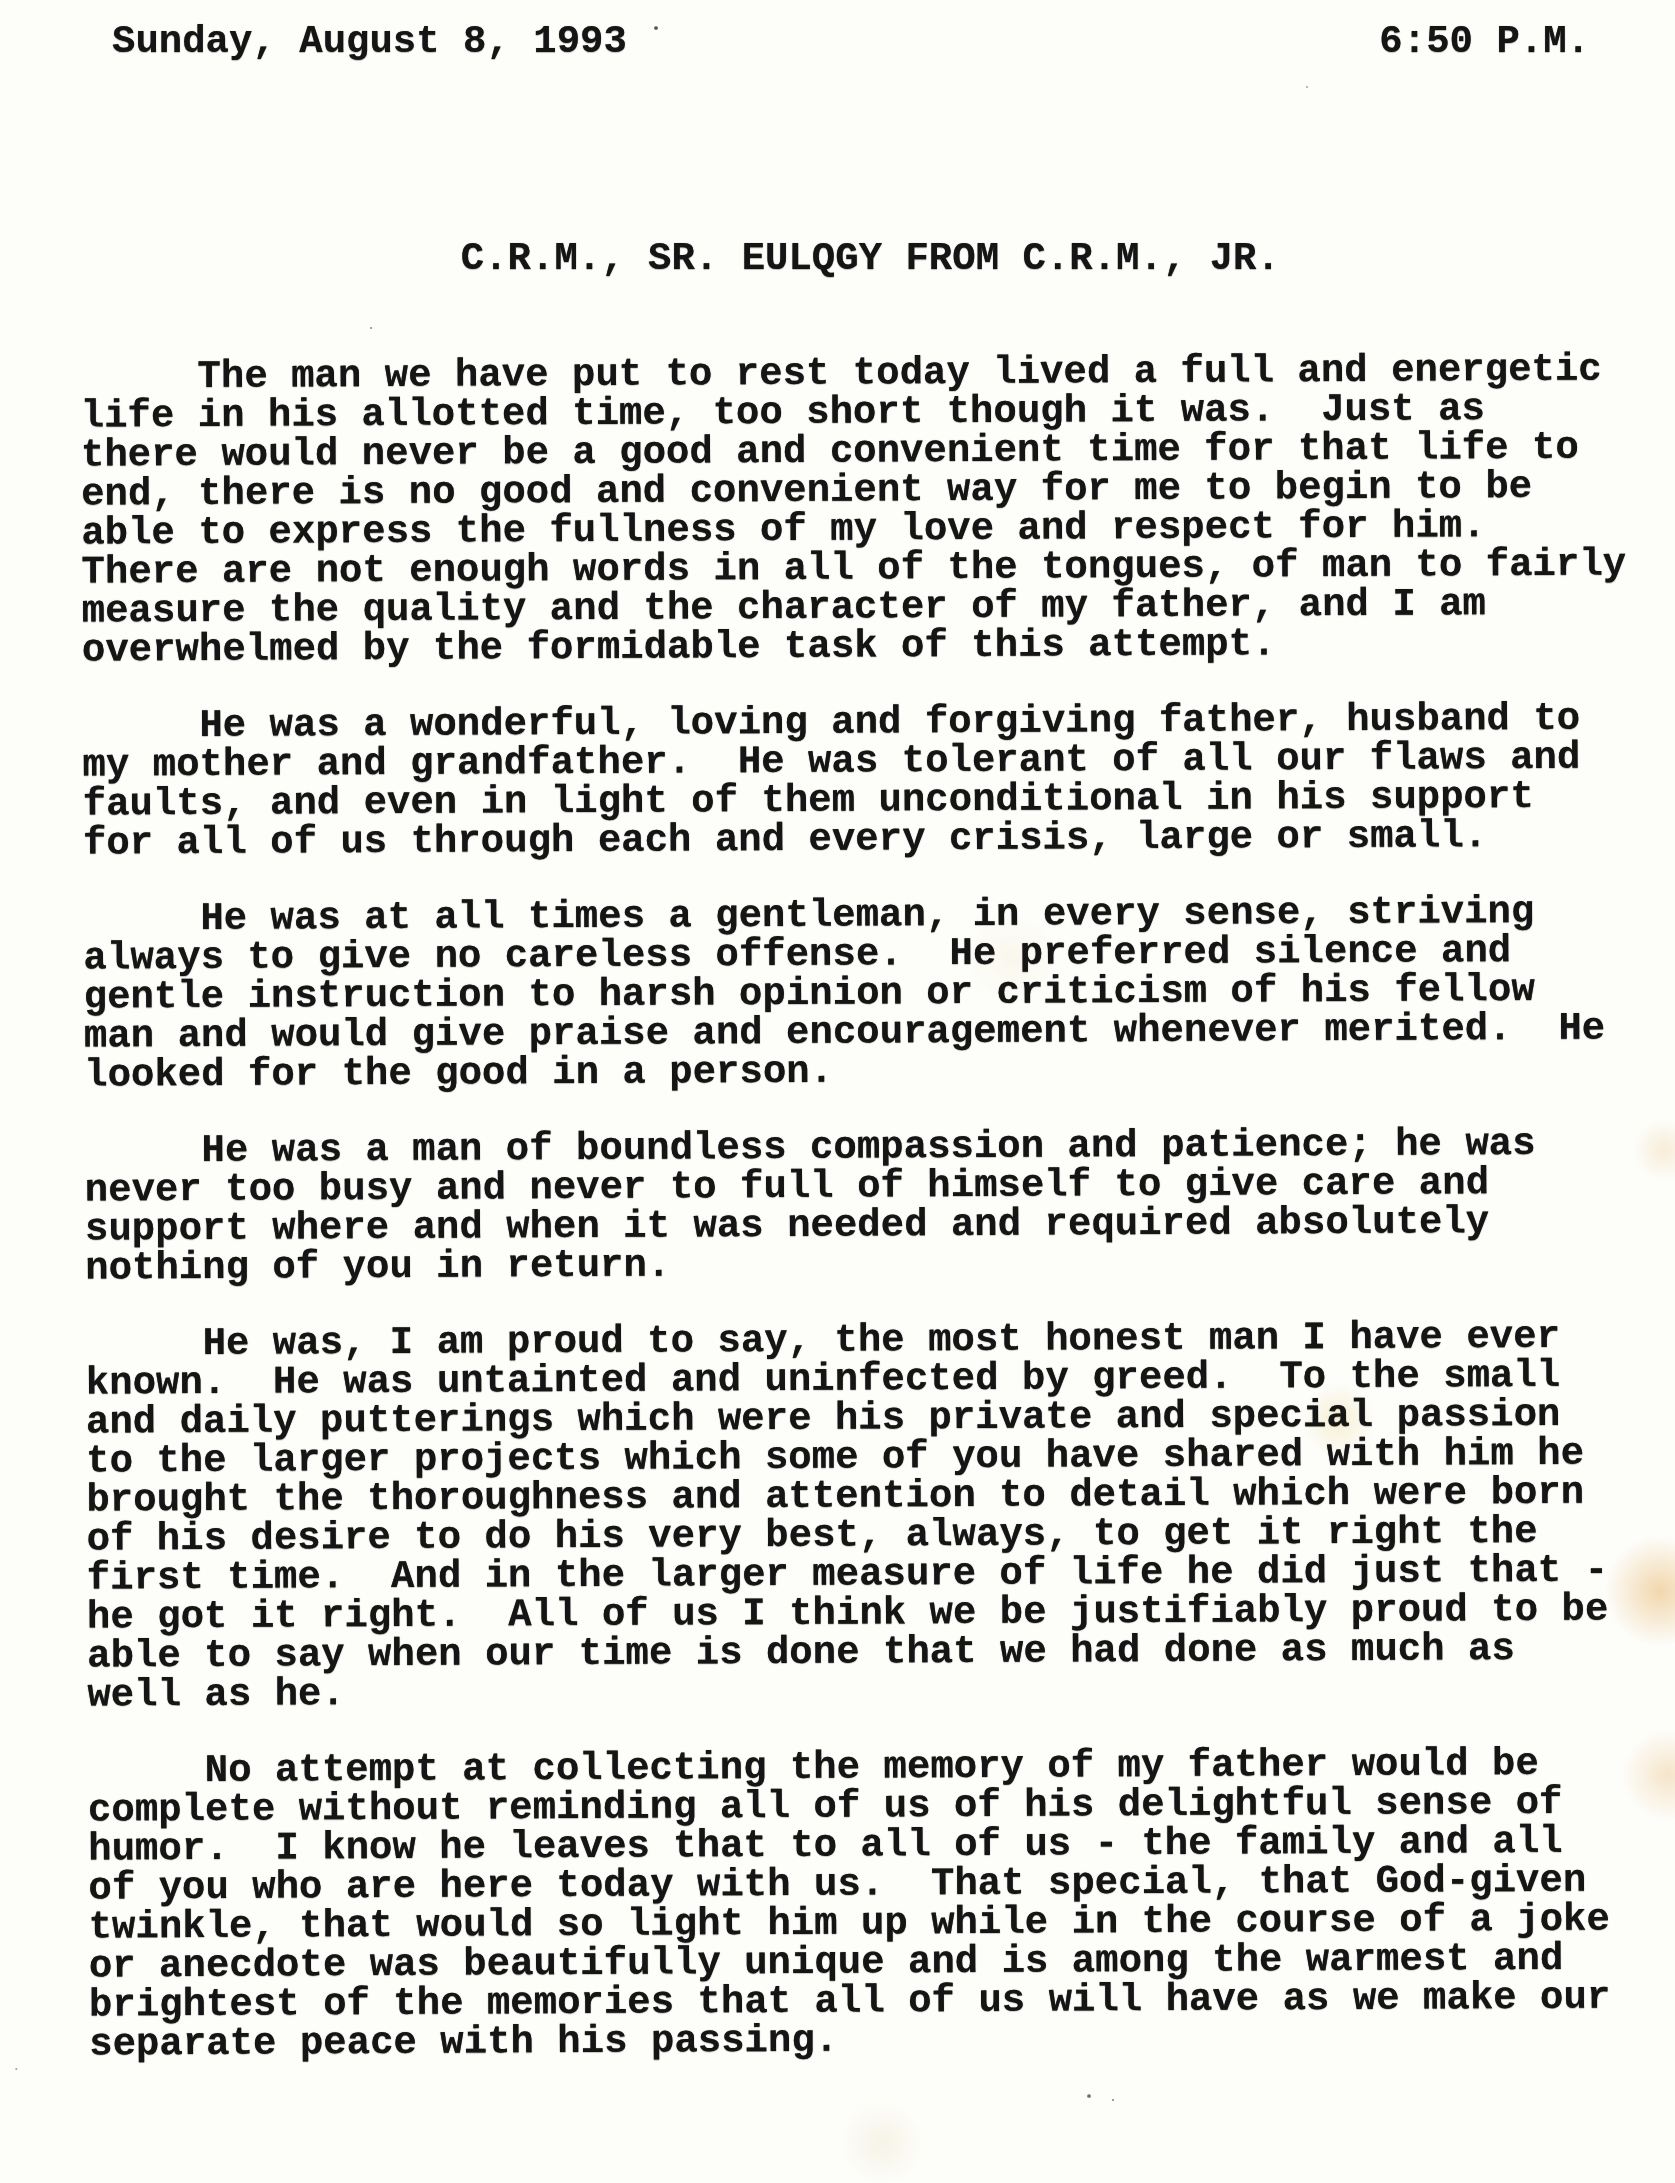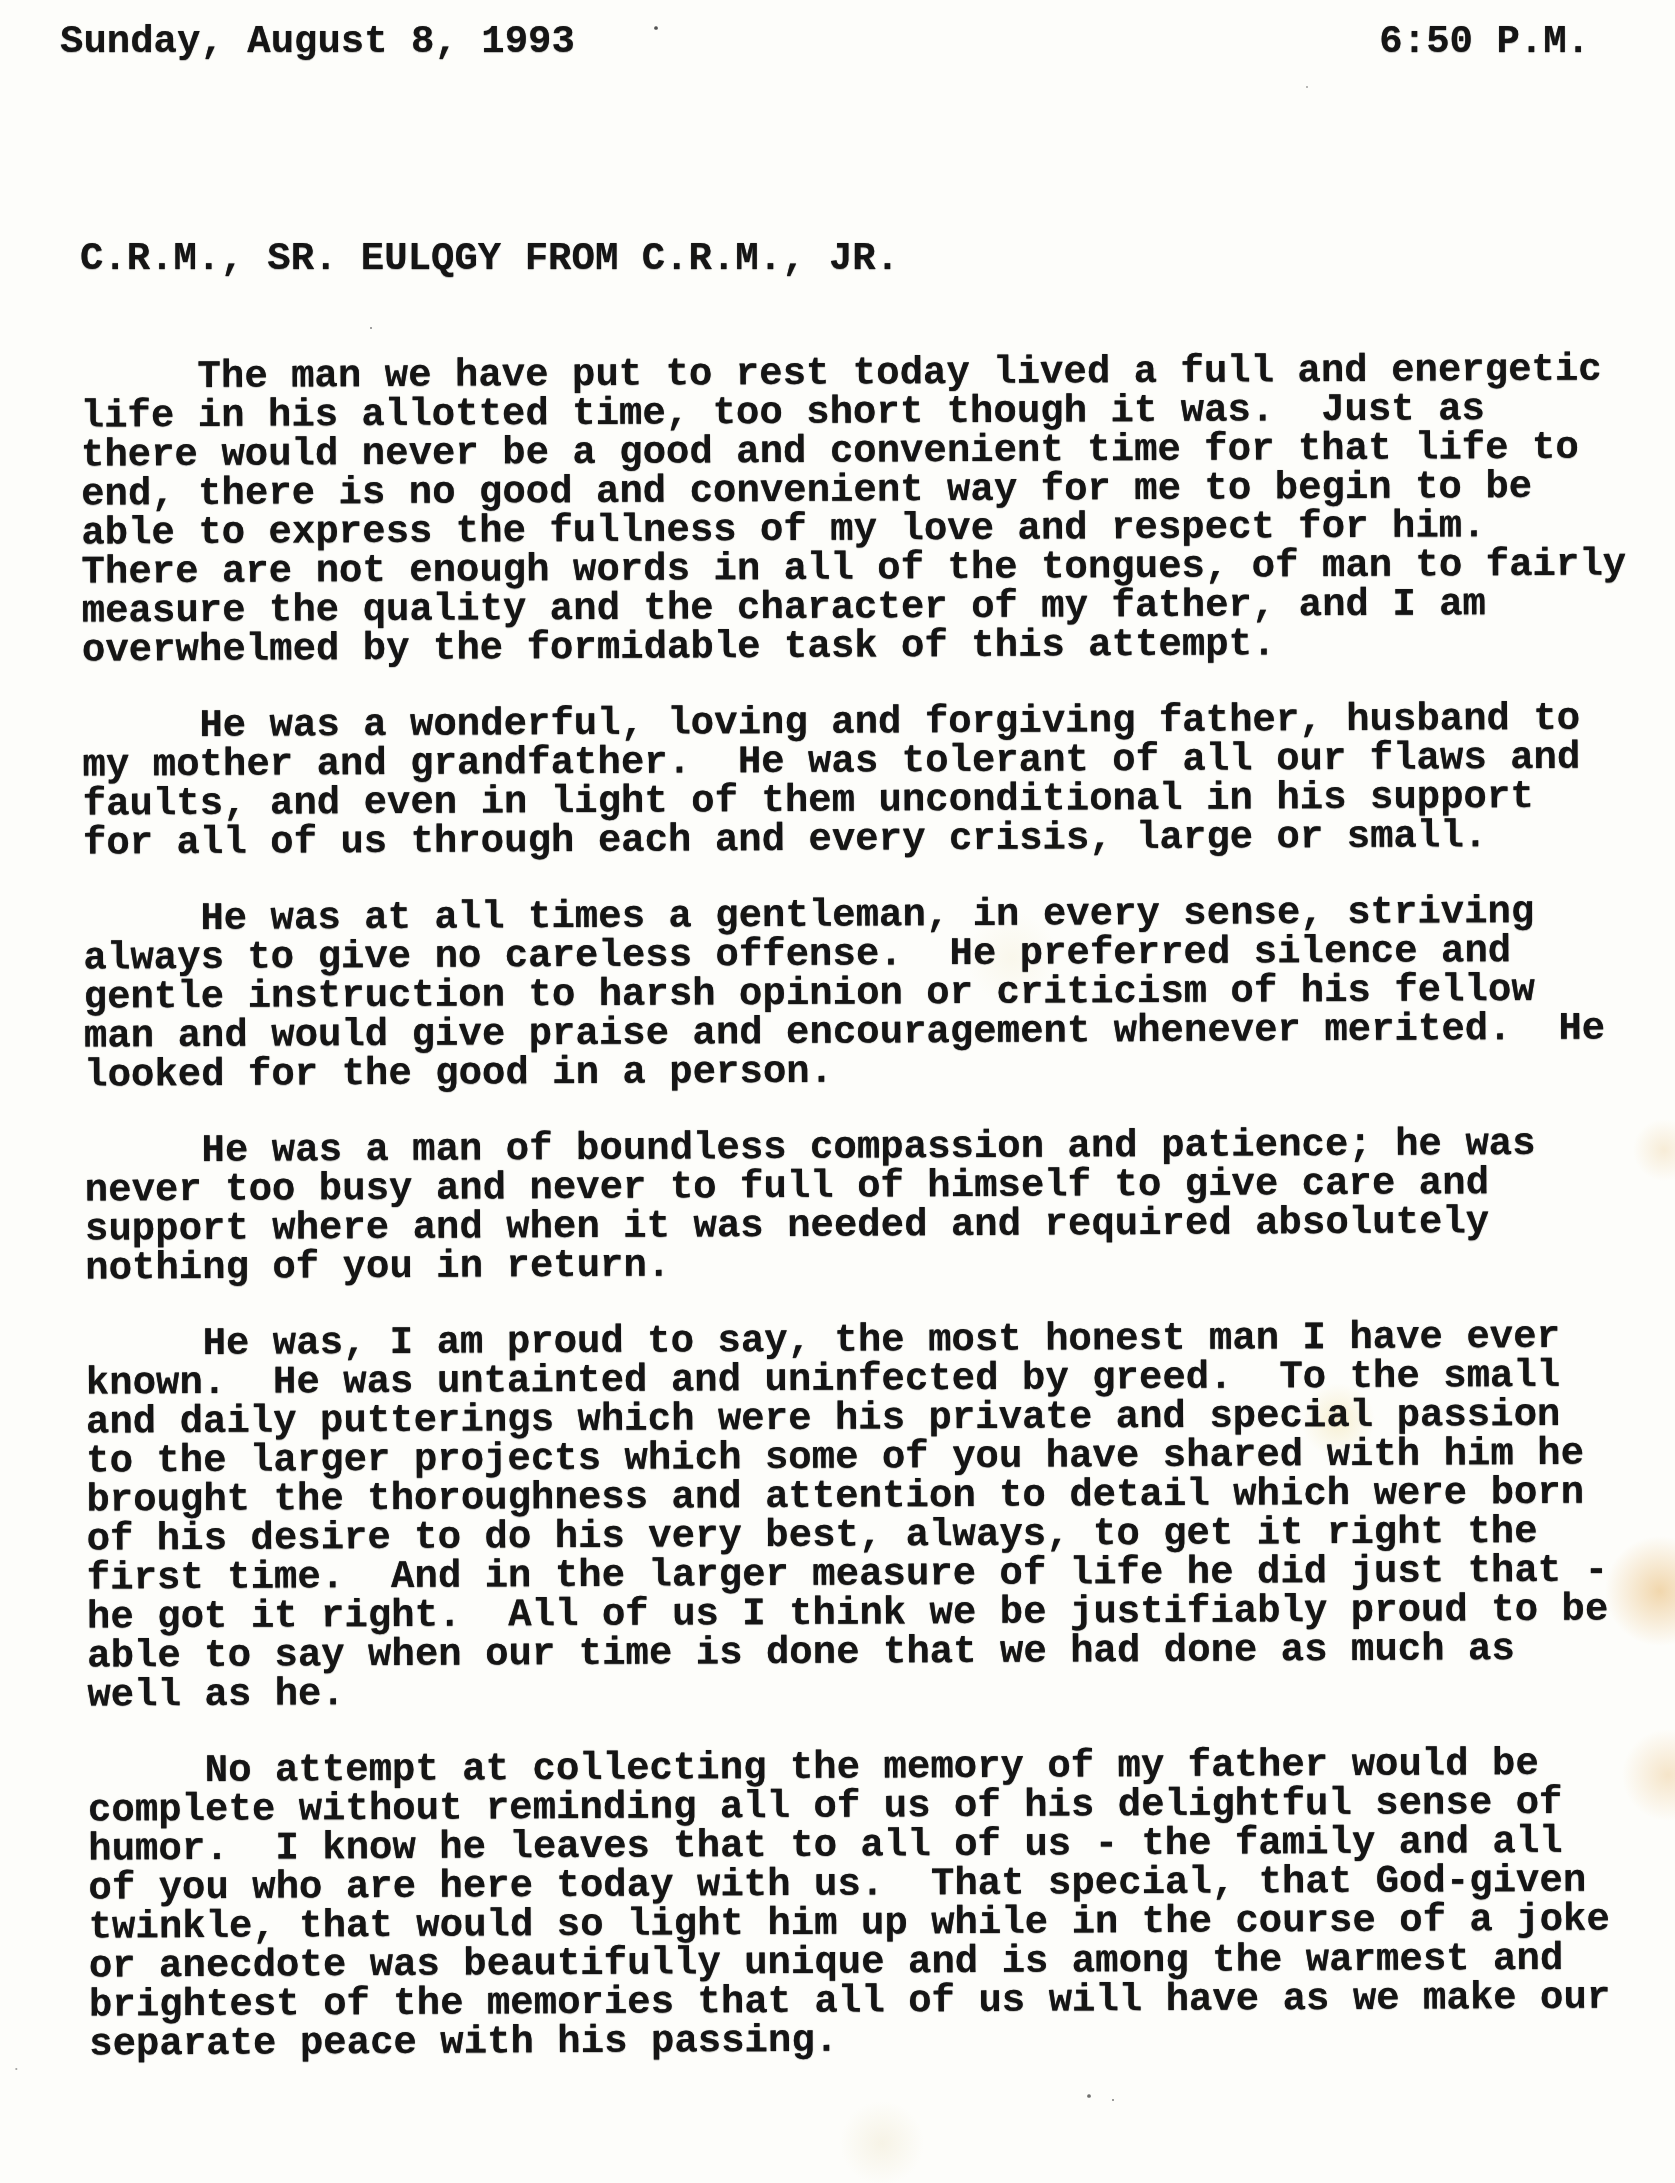--- a/index.html
+++ b/index.html
@@ -29,24 +29,25 @@
     line-height:39px;
     letter-spacing:0;
     color:#151515;
     text-shadow:0 0 0.8px rgba(25,25,25,.65), 0 0.8px 0.8px rgba(35,35,35,.25);
     white-space:pre-wrap;
   }
   .docheader{
     display:flex;
     justify-content:space-between;
     align-items:flex-start;
-    padding:23px 86px 0 60px;
+    padding:23px 86px 0 112px;
   }
   .title{
     margin:178px 15.3px 0 80px;
+    text-align:center;
     font-size:39px;
     font-weight:700;
   }
   .body{
     margin:0;
     padding:80px 12.3px 0 80px;
     transform:rotate(-0.3deg);
     transform-origin:0 0;
   }
   .para{

